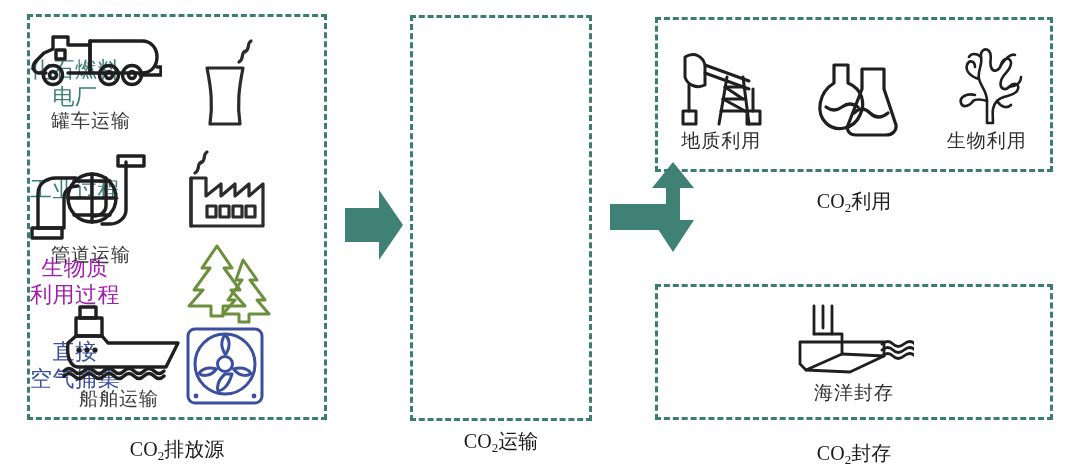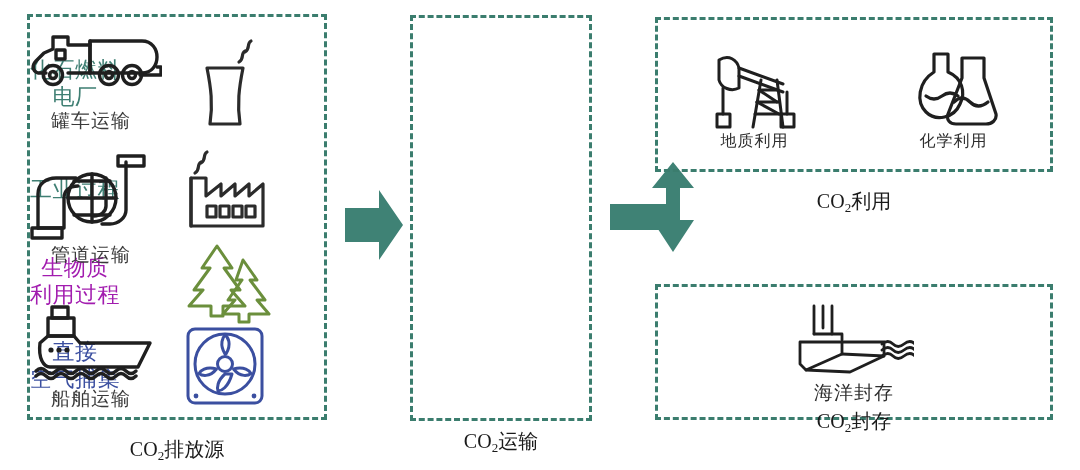--- a/index.html
+++ b/index.html
@@ -47,31 +47,31 @@
 
   
   #box-transport{left:410px;top:15px;width:182px;height:406px;}
   .trn-item{position:absolute;left:0;width:182px;text-align:center;}
   .trn-icon{display:flex;align-items:center;justify-content:center;height:84px;}
   .trn-label{
     font-size:19px;margin-top:2px;color:#3a3a3a;letter-spacing:1px;
   }
   #trn-truck{top:22px;}
   #trn-pipe{top:156px;}
-  #trn-ship{top:300px;}
+  #trn-ship{top:300px;padding-left:28px;}
 
   
   #box-util{left:655px;top:17px;width:398px;height:155px;}
   .util-grid{
     position:absolute;left:655px;top:17px;width:398px;height:155px;
     display:flex;align-items:center;justify-content:space-around;
   }
   .util-cell{text-align:center;width:125px;}
   .util-icon{height:92px;display:flex;align-items:flex-end;justify-content:center;}
-  .util-label{font-size:16px;color:#2e2e2e;margin-top:1px;letter-spacing:1px;}
+  .util-label{font-size:19px;color:#2e2e2e;margin-top:1px;letter-spacing:1px;}
 
   
   #box-store{left:655px;top:284px;width:398px;height:136px;}
   .store-grid{
     position:absolute;left:655px;top:284px;width:398px;height:136px;
     display:flex;align-items:center;justify-content:space-around;
   }
   .store-cell{text-align:center;width:175px;}
   .store-icon{height:80px;display:flex;align-items:flex-end;justify-content:center;}
   .store-label{font-size:19px;color:#2e2e2e;margin-top:2px;letter-spacing:1px;}
@@ -82,21 +82,21 @@
     text-align:center;
     font-size:20px;
     color:#1a1a1a;
     font-family:"Liberation Serif","DejaVu Serif",serif;
     white-space:nowrap;
   }
   .caption sub{font-size:13px;vertical-align:baseline;position:relative;top:4px;}
   #cap-sources{left:27px;top:428px;width:300px;margin-top:8px;}
   #cap-transport{left:410px;top:428px;width:182px;}
   #cap-util{left:655px;top:188px;width:398px;}
-  #cap-store{left:655px;top:408px;width:398px;}
+  #cap-store{left:655px;top:440px;width:398px;}
 
   
   #arrow-1{position:absolute;left:345px;top:186px;}
   #arrow-2{position:absolute;left:610px;top:160px;}
 
   svg{display:block;}
 </style>
 </head>
 <body>
 
@@ -294,23 +294,39 @@
     <div class="util-icon">
       <svg width="88" height="82" viewBox="0 0 88 82">
         <g fill="none" stroke="#1f1f1f" stroke-width="3.2" stroke-linejoin="round" stroke-linecap="round">
           <path d="M24 6 L38 6 L38 24 C52 30 56 44 50 56 C44 70 26 74 16 64 C6 54 8 34 24 24 Z"></path>
           <path d="M16 48 q8 6 16 0 t16 0"></path>
           <path d="M52 10 L74 10 L74 30 L86 66 C87 72 82 76 76 76 L46 76 C40 76 36 72 38 66 L52 30 Z"></path>
           <path d="M44 54 q8-8 16 0 t18 0"></path>
         </g>
       </svg>
     </div>
-    <div class="util-label">化学利用</div>
-  </div>
-
+  </div>
+
+  <div class="util-cell">
+    <div class="util-icon">
+      <svg width="84" height="84" viewBox="0 0 84 84">
+        <g fill="none" stroke="#1f1f1f" stroke-width="2.6" stroke-linejoin="round" stroke-linecap="round">
+          <path d="M42 80 L42 58 C42 48 36 44 34 36 C32 28 38 22 36 14 C35 8 40 4 44 8 C48 12 44 18 46 24 C48 30 54 28 56 22 C58 14 66 14 66 20 C66 28 58 30 56 38 C54 46 60 48 64 44 C70 38 76 42 72 48 C68 54 58 52 52 58 C46 64 48 72 48 80 Z"></path>
+          <path d="M34 36 C26 34 20 28 22 22 C24 16 30 18 30 24"></path>
+          <path d="M30 52 C22 50 14 54 16 60 C18 66 26 62 28 58"></path>
+          <path d="M42 58 C36 56 30 56 28 58"></path>
+          <path d="M56 22 C60 16 66 10 70 12"></path>
+          <path d="M36 14 C32 10 26 10 24 14"></path>
+          <path d="M64 44 C70 44 76 40 76 34"></path>
+          <path d="M52 58 C56 64 62 66 66 62"></path>
+        </g>
+      </svg>
+    </div>
+    <div class="util-label">生物利用</div>
+  </div>
 </div>
 
 <div class="caption" id="cap-util">
   <span>CO</span><sub>2</sub><span>利用</span>
 </div>
 
 <div class="dashbox" id="box-store"></div>
 <div class="store-grid">
 
 

